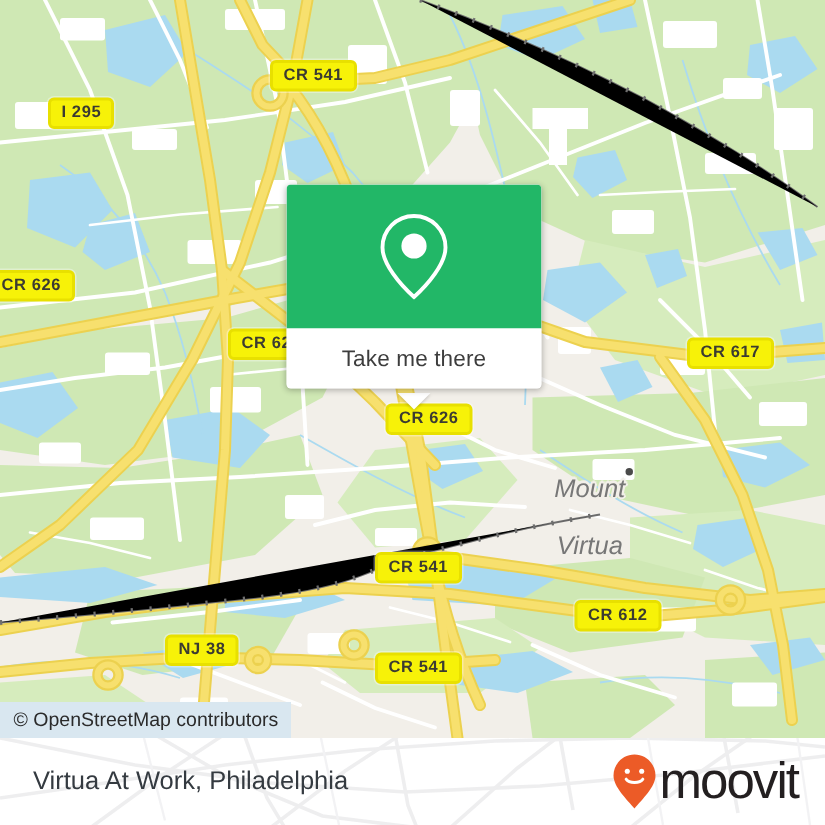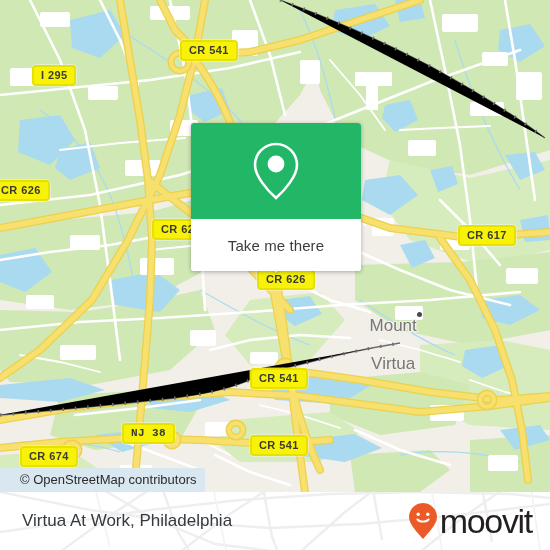--- a/index.html
+++ b/index.html
@@ -39,59 +39,60 @@
     color:#777777;
     font-size:17px;
     line-height:19px;
     text-align:center;
     white-space:pre;
     text-shadow:
       1.5px 0 0 #f2efe9, -1.5px 0 0 #f2efe9,
       0 1.5px 0 #f2efe9, 0 -1.5px 0 #f2efe9,
       1px 1px 0 #f2efe9, -1px -1px 0 #f2efe9,
       1px -1px 0 #f2efe9, -1px 1px 0 #f2efe9;
+    font-style: italic;
   }
   .citydot{
     position:absolute;width:5px;height:5px;border-radius:50%;
     background:#4a4a4a;
   }
 
   
   #popup{
     position:absolute;left:191px;top:123px;width:170px;
     border-radius:3px;overflow:hidden;
     box-shadow:0 1px 4px rgba(0,0,0,.30);
     background:#ffffff;
     cursor:pointer;
   }
   #popup-top{
     height:96px;background:#22b767;
     display:flex;align-items:center;justify-content:center;
   }
   #popup-bottom{
-    height:52px;background:#ffffff;
+    height:40px;background:#ffffff;
     display:flex;align-items:center;justify-content:center;
   }
   #popup-label{
     color:#3d3d3d;font-size:15px;letter-spacing:.1px;
   }
   #popup-tail{
     position:absolute;left:265px;top:262px;width:0;height:0;
     border-left:11px solid transparent;
     border-right:11px solid transparent;
     border-top:11px solid #ffffff;
     filter:drop-shadow(0 1px 1px rgba(0,0,0,.18));
   }
 
   
   #attrib{
     position:absolute;left:0;top:468px;
     background:#d9e7f0;
     color:#2b2b2b;font-size:13px;line-height:24px;
-    padding:0 8px 0 20px;
+    padding:0 8px 0 9px;
     white-space:nowrap;
   }
 
   
   #footer{
     position:absolute;left:0;top:492px;width:550px;height:58px;
     background:#ffffff;overflow:hidden;
   }
   #footer-watermark{position:absolute;left:0;top:-300px;opacity:.42;}
   #footer-title{
@@ -309,23 +310,23 @@
     </div>
     <div class="citydot" style="left:417px;top:312px;"></div>
 
     <div class="shield" style="left:180px;top:40px;">CR 541</div>
     <div class="shield" style="left:32px;top:65px;text-align:right;">I 295</div>
     <div class="shield" style="left:-8px;top:180px;">CR 626</div>
     <div class="shield" style="left:152px;top:219px;">CR 626</div>
     <div class="shield" style="left:458px;top:225px;">CR 617</div>
     <div class="shield" style="left:257px;top:269px;">CR 626</div>
     <div class="shield" style="left:250px;top:368px;">CR 541</div>
-    <div class="shield" style="left:122px;top:423px;font-family:Liberation Mono, monospace;">NJ 38</div>
+    <div class="shield" style="left:383px;top:400px;">CR 612</div>
+    <div class="shield" style="left:110px;top:423px;">NJ 38</div>
     <div class="shield" style="left:250px;top:435px;">CR 541</div>
-    <div class="shield" style="left:20px;top:446px;">CR 674</div>
 
     <div id="popup-tail"></div>
 
     <div id="popup">
       <div id="popup-top">
         <svg width="50" height="62" viewBox="0 0 50 62">
           <path d="M25,4 C13.4,4 4,13.4 4,25 C4,36 16,50 25,58 C34,50 46,36 46,25 C46,13.4 36.6,4 25,4 Z" fill="none" stroke="#ffffff" stroke-width="2.6"></path>
           <circle cx="25" cy="24" r="8.4" fill="#ffffff"></circle>
         </svg>
       </div>

